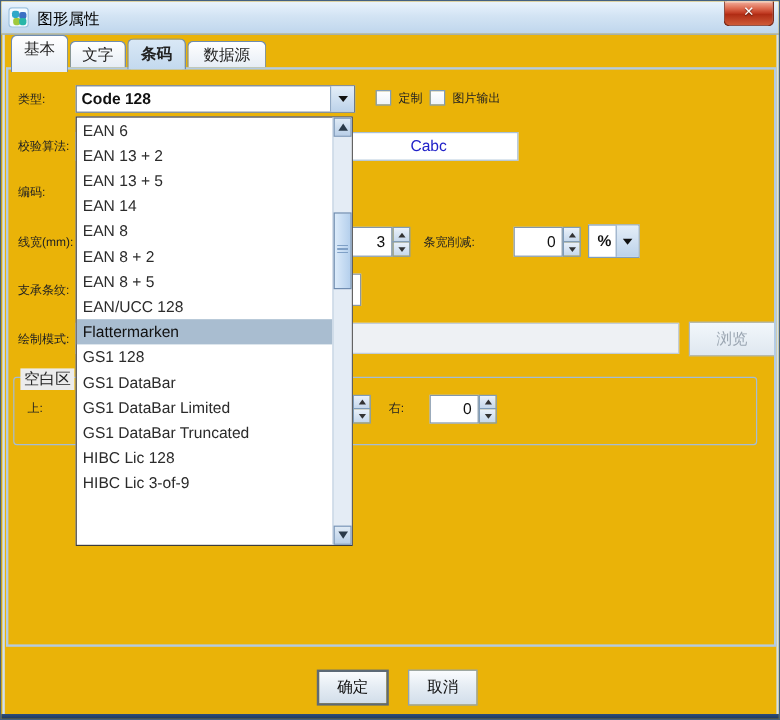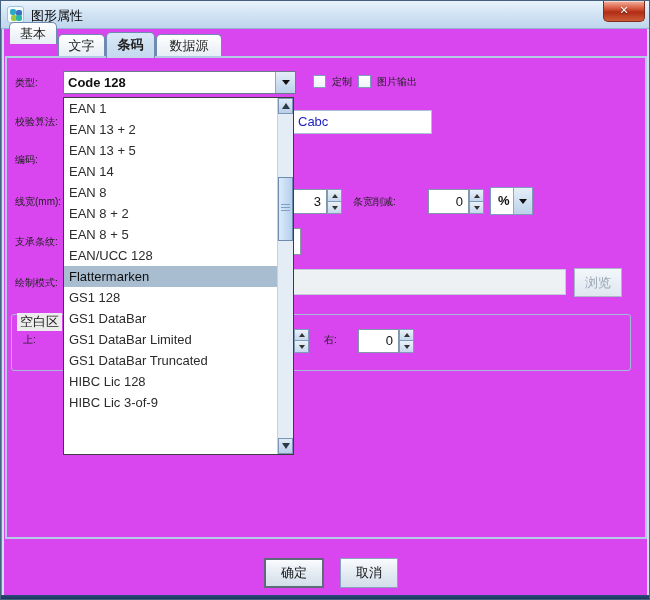--- a/index.html
+++ b/index.html
@@ -1,18 +1,18 @@
 <!DOCTYPE html>
 <html><head>
 <meta charset="utf-8">
 <style>
   * { margin:0; padding:0; box-sizing:border-box; }
   html,body { width:650px; height:600px; }
   body { font-family:"Liberation Sans","DejaVu Sans",sans-serif; }
-  #win { position:relative; width:650px; height:600px; background:#d946ef;
+  #win { position:relative; width:650px; height:600px; background:#eab308;
          border:1px solid #44617f; overflow:hidden; font-size:13px; color:#222; }
 
   
   .titlebar { position:absolute; left:0; top:0; width:100%; height:28px;
     background:linear-gradient(#eaf4fd 0%, #d3e4f4 45%, #bfd6ec 100%);
     border-bottom:1px solid #96b1cf; }
   .app-icon { position:absolute; left:6px; top:5px; width:17px; height:17px;
     background:#f4fbff; border-radius:3px; border:1px solid #9fc3df; }
   .app-icon i { position:absolute; width:6px; height:6px; border-radius:2px; }
   .app-icon .q1{ left:2px; top:2px; background:#2fa8c8; }
@@ -87,21 +87,21 @@
   .tri-up-m { width:0; height:0; border-left:4px solid transparent;
     border-right:4px solid transparent; border-bottom:6px solid #2a3a4a; }
   .tri-down-m { width:0; height:0; border-left:4px solid transparent;
     border-right:4px solid transparent; border-top:6px solid #2a3a4a; }
   .thumb { position:absolute; left:0; top:79px; width:15px; height:64px;
     background:linear-gradient(to right, #dcebfa, #b4cfec);
     border:1px solid #6f8cb0; cursor:pointer; }
   .thumb .grip { width:9px; height:8px; margin:26px auto 0;
     background:repeating-linear-gradient(to bottom, #7fa0c6 0 1px, transparent 1px 3px); }
 
-  .blue-text { color:#2121c8; }
+  .blue-text { color:#2121c8;margin-left:44px; }
 </style>
 </head>
 <body>
 
 <div id="win">
 
   <div class="titlebar">
     <div class="app-icon">
       <i class="q1"></i>
         <i class="q2"></i>
@@ -109,21 +109,21 @@
         <i class="q4"></i>
     </div>
     <span class="title">图形属性</span>
     <div class="close-btn">
       <span>✕</span>
     </div>
   </div>
   <div class="edge l"></div>
   <div class="edge r"></div>
 
-  <div class="tab" style="left:8px; top:21px; width:48px; height:22px; line-height:21px;">基本</div>
+  <div class="tab" style="left:8px; top:28px; width:48px; height:31px; line-height:21px;">基本</div>
   <div class="tab" style="left:57px; top:33px; width:47px; height:22px; line-height:21px;">文字</div>
   <div class="tab sel" style="left:105px; top:31px; width:49px; height:26px; line-height:24px;">条码</div>
   <div class="tab" style="left:155px; top:33px; width:66px; height:22px; line-height:21px;">数据源</div>
 
   <div class="panel"></div>
 
   <span class="lbl" style="left:14px; top:75px;">类型:</span>
   <div class="combo" style="left:62px; top:70px; width:233px; height:23px;">
     <span class="val">Code 128</span>
     <div class="combo-btn">
@@ -178,24 +178,24 @@
   </div>
 
   <span class="lbl" style="left:14px; top:234px;">支承条纹:</span>
   <div class="tfield" style="left:255px; top:227px; width:45px; height:27px; border-color:#8a97a5;"></div>
 
   <span class="lbl" style="left:14px; top:275px;">绘制模式:</span>
   <div class="tfield" style="left:62px; top:268px; width:503px; height:26px;
        background:#eef1f4; border-color:#c2cdd8;">
     <span></span>
   </div>
-  <div class="btn disabled" style="left:573px; top:267px; width:48px; height:29px;">浏览</div>
+  <div class="btn disabled" style="left:573px; top:267px; width:72px; height:29px;">浏览</div>
 
   <div class="group" style="left:10px; top:313px; width:620px; height:57px;"></div>
-  <span class="group-title" style="left:16px; top:306px;margin-top:6px;">空白区</span>
+  <span class="group-title" style="left:16px; top:306px;">空白区</span>
   <span class="lbl" style="left:22px; top:332px;">上:</span>
   <div class="spinner" style="left:248px; top:328px; width:60px; height:24px;">
     <div class="sf" style="left:0; width:45px; height:24px;"></div>
     <div class="spin-btns" style="left:45px; height:24px;">
       <div class="spin-btn" style="top:0; height:12px;">
         <div class="tri-up-s"></div>
       </div>
       <div class="spin-btn" style="top:11px; height:13px;">
         <div class="tri-down-s"></div>
       </div>
@@ -210,21 +210,21 @@
       <div class="spin-btn" style="top:0; height:12px;">
         <div class="tri-up-s"></div>
       </div>
       <div class="spin-btn" style="top:11px; height:13px;">
         <div class="tri-down-s"></div>
       </div>
     </div>
   </div>
 
   <div class="listbox">
-    <div class="litem">EAN 1</div>
+    <div class="litem">EAN 6</div>
     <div class="litem">EAN 13 + 2</div>
     <div class="litem">EAN 13 + 5</div>
     <div class="litem">EAN 14</div>
     <div class="litem">EAN 8</div>
     <div class="litem">EAN 8 + 2</div>
     <div class="litem">EAN 8 + 5</div>
     <div class="litem">EAN/UCC 128</div>
     <div class="litem sel">Flattermarken</div>
     <div class="litem">GS1 128</div>
     <div class="litem">GS1 DataBar</div>

